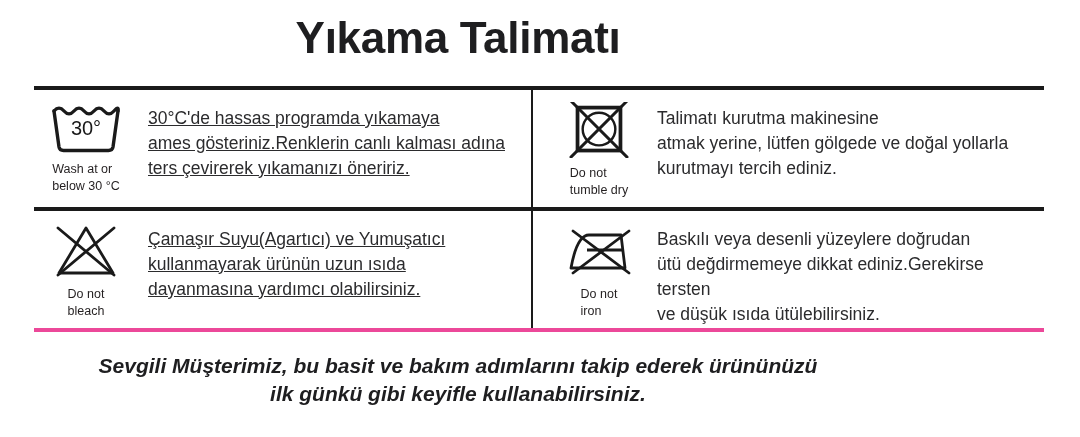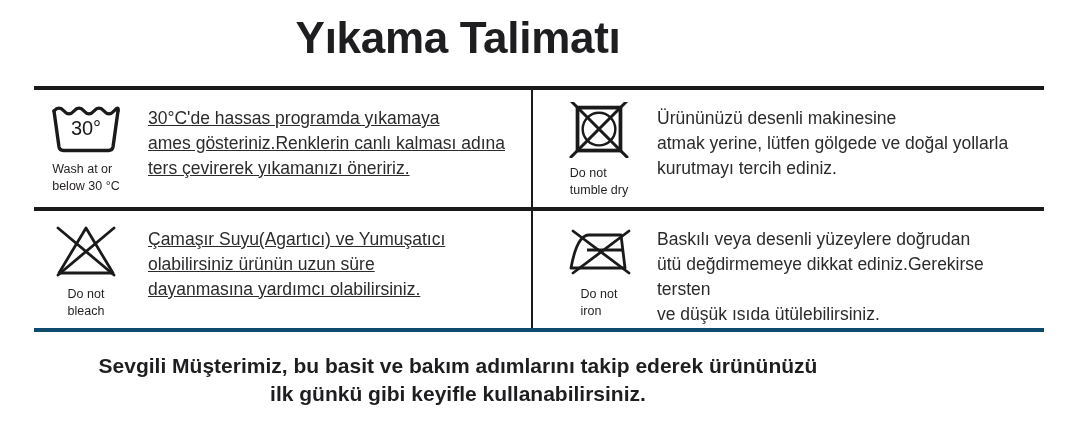--- a/index.html
+++ b/index.html
@@ -36,21 +36,21 @@
   }
 
   
   .care-table {
     position: absolute;
     left: 34px;
     top: 86px;
     width: 1010px;
     height: 246px;
     border-top: 4px solid #1a1a1a;
-    border-bottom: 4px solid #0c4a6e;
+    border-bottom: 4px solid #ec4899;
     box-sizing: border-box;
     display: flex;
     flex-direction: column;
   }
   .care-row {
     display: flex;
     flex: 1 1 0;
     min-height: 0;
   }
   .care-row.row-top {
@@ -111,20 +111,21 @@
     position: absolute;
     left: 0;
     right: 0;
     top: 352px;
     text-align: center;
     font-size: 21px;
     font-weight: 700;
     line-height: 1.33;
     color: #1e1e20;
     white-space: pre-line;
+    font-style: italic;
   }
 </style>
 </head>
 <body>
 
 <div class="label-sheet">
 
   <h1 class="title">Yıkama Talimatı</h1>
 
   <div class="care-table">
@@ -150,41 +151,41 @@
         <div class="icon-block">
           <svg class="icon-art" viewBox="0 0 72 60">
             <rect x="13" y="6" width="46" height="46" fill="none" stroke="#1a1a1a" stroke-width="4"></rect>
             <circle cx="36" cy="29" r="17.5" fill="none" stroke="#1a1a1a" stroke-width="2.6"></circle>
             <line x1="6" y1="-1" x2="66" y2="59" stroke="#1a1a1a" stroke-width="3.2" stroke-linecap="round"></line>
             <line x1="66" y1="-1" x2="6" y2="59" stroke="#1a1a1a" stroke-width="3.2" stroke-linecap="round"></line>
           </svg>
           <div class="icon-caption">Do not
 tumble dry</div>
         </div>
-        <div class="care-text">Ürününüzü desenli makinesine
+        <div class="care-text">Talimatı kurutma makinesine
 atmak yerine, lütfen gölgede ve doğal yollarla
 kurutmayı tercih ediniz.</div>
       </div>
 
     </div>
 
     <div class="care-row row-bottom">
 
       <div class="care-cell cell-left">
         <div class="icon-block">
           <svg class="icon-art" viewBox="0 0 72 56">
             <path d="M36 5 L63 50 L9 50 Z" fill="none" stroke="#1a1a1a" stroke-width="2.8" stroke-linejoin="round"></path>
             <line x1="8" y1="5" x2="64" y2="52" stroke="#1a1a1a" stroke-width="2.8" stroke-linecap="round"></line>
             <line x1="64" y1="5" x2="8" y2="52" stroke="#1a1a1a" stroke-width="2.8" stroke-linecap="round"></line>
           </svg>
           <div class="icon-caption">Do not
 bleach</div>
         </div>
         <div class="care-text">Çamaşır Suyu(Agartıcı) ve Yumuşatıcı
-olabilirsiniz ürünün uzun süre
+kullanmayarak ürünün uzun ısıda
 dayanmasına yardımcı olabilirsiniz.</div>
       </div>
 
       <div class="care-cell cell-right">
         <div class="icon-block">
           <svg class="icon-art" viewBox="0 0 72 52">
             <path d="M14 43 L62 43 L58 10 L26 10 Q14 10 8 43 Z" fill="none" stroke="#1a1a1a" stroke-width="2.8" stroke-linejoin="round"></path>
             <line x1="24" y1="25" x2="60" y2="25" stroke="#1a1a1a" stroke-width="2.8"></line>
             <line x1="10" y1="6" x2="66" y2="48" stroke="#1a1a1a" stroke-width="2.8" stroke-linecap="round"></line>
             <line x1="66" y1="6" x2="10" y2="48" stroke="#1a1a1a" stroke-width="2.8" stroke-linecap="round"></line>

